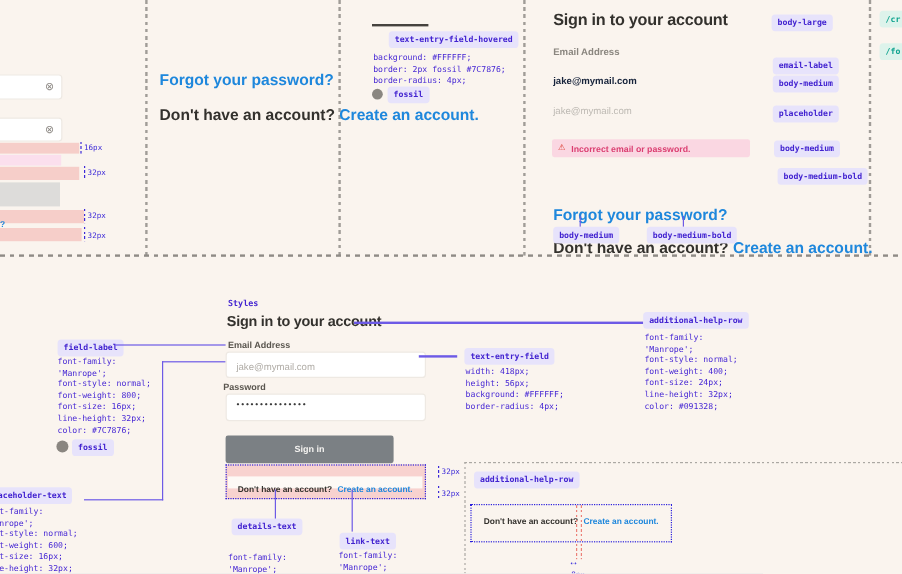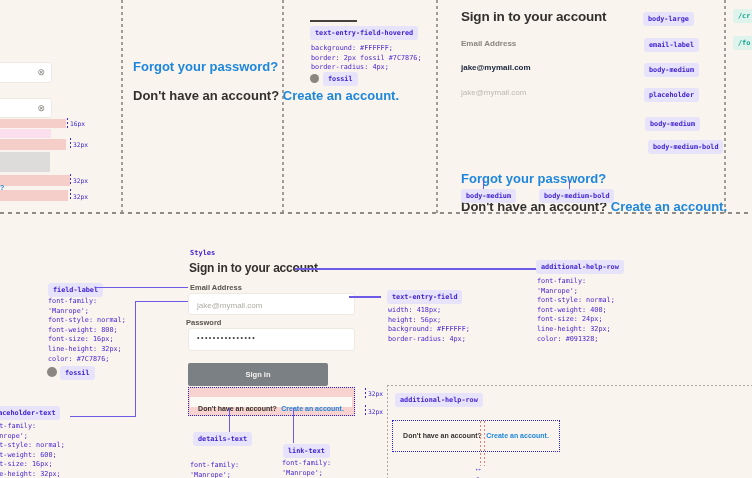--- a/index.html
+++ b/index.html
@@ -67,47 +67,51 @@
   <div class="abs tick" style="left:70px;top:189px;height:12px;"></div>
   <span class="abs measure" style="left:73px;top:193px;">32px</span>
 
   <div class="abs link smalltext" style="left:133px;top:30px;">Forgot your password?</div>
   <div class="abs smalltext" style="left:133px;top:59px;white-space:nowrap;">
     <span class="darktext">Don't have an account?</span>
     <span class="link">Create an account.</span>
   </div>
 
   <div class="abs" style="left:310px;top:20px;width:47px;height:1.5px;background:#45423e;"></div>
-  <span class="abs badge" style="left:310px;top:26px;">text-entry-field-hovered</span>
+  <span class="abs badge" style="left:324px;top:26px;">text-entry-field-hovered</span>
   <div class="abs spec" style="left:311px;top:44px;">
       <div>background: #FFFFFF;</div>
       <div>border: 2px fossil #7C7876;</div>
       <div>border-radius: 4px;</div>
     </div>
   <div class="abs fossil-dot" style="left:310px;top:74px;width:9px;height:9px;"></div>
   <span class="abs badge" style="left:323px;top:72px;">fossil</span>
 
   <div class="abs" style="left:461px;top:9px;font-size:13.5px;font-weight:600;letter-spacing:-0.2px;color:#33312d;">Sign in to your account</div>
   <div class="abs" style="left:461px;top:39px;font-size:8px;font-weight:700;color:#8a867f;">Email Address</div>
   <div class="abs" style="left:461px;top:63px;font-size:8px;font-weight:700;color:#16233b;">jake@mymail.com</div>
   <div class="abs" style="left:461px;top:88px;font-size:8px;color:#bdb9b3;">jake@mymail.com</div>
 
+  <div class="abs" style="left:460px;top:116px;width:165px;height:15px;background:#fad7e2;border-radius:2px;">
+    <span class="abs" style="left:5px;top:3px;font-size:7px;color:#d92d20;">⚠</span>
+    <span class="abs" style="left:16px;top:4px;font-size:7.3px;font-weight:600;color:#db3e71;">Incorrect email or password.</span>
+  </div>
 
   <div class="abs link smalltext" style="left:461px;top:142px;">Forgot your password?</div>
   <div class="abs smalltext" style="left:461px;top:170px;white-space:nowrap;">
     <span class="darktext">Don't have an account?</span>
     <span class="link">Create an account.</span>
   </div>
   <div class="abs pline" style="left:483px;top:180px;width:1px;height:9px;"></div>
   <div class="abs pline" style="left:569px;top:180px;width:1px;height:9px;"></div>
   <span class="abs badge" style="left:461px;top:189px;">body-medium</span>
   <span class="abs badge" style="left:539px;top:189px;">body-medium-bold</span>
 
   <span class="abs badge" style="left:643px;top:12px;">body-large</span>
-  <span class="abs badge" style="left:644px;top:38px;text-align:center;">email-label</span>
+  <span class="abs badge" style="left:644px;top:48px;text-align:center;">email-label</span>
   <span class="abs badge" style="left:644px;top:63px;">body-medium</span>
   <span class="abs badge" style="left:644px;top:88px;">placeholder</span>
   <span class="abs badge" style="left:645px;top:117px;">body-medium</span>
   <span class="abs badge" style="left:648px;top:140px;">body-medium-bold</span>
 
   <span class="abs badge badge-teal" style="left:733px;top:9px;">/cr</span>
   <span class="abs badge badge-teal" style="left:733px;top:36px;">/fo</span>
 
   <span class="abs badge" style="left:48px;top:283px;">field-label</span>
   <div class="abs pline" style="left:96px;top:287px;width:92px;height:1px;"></div>

